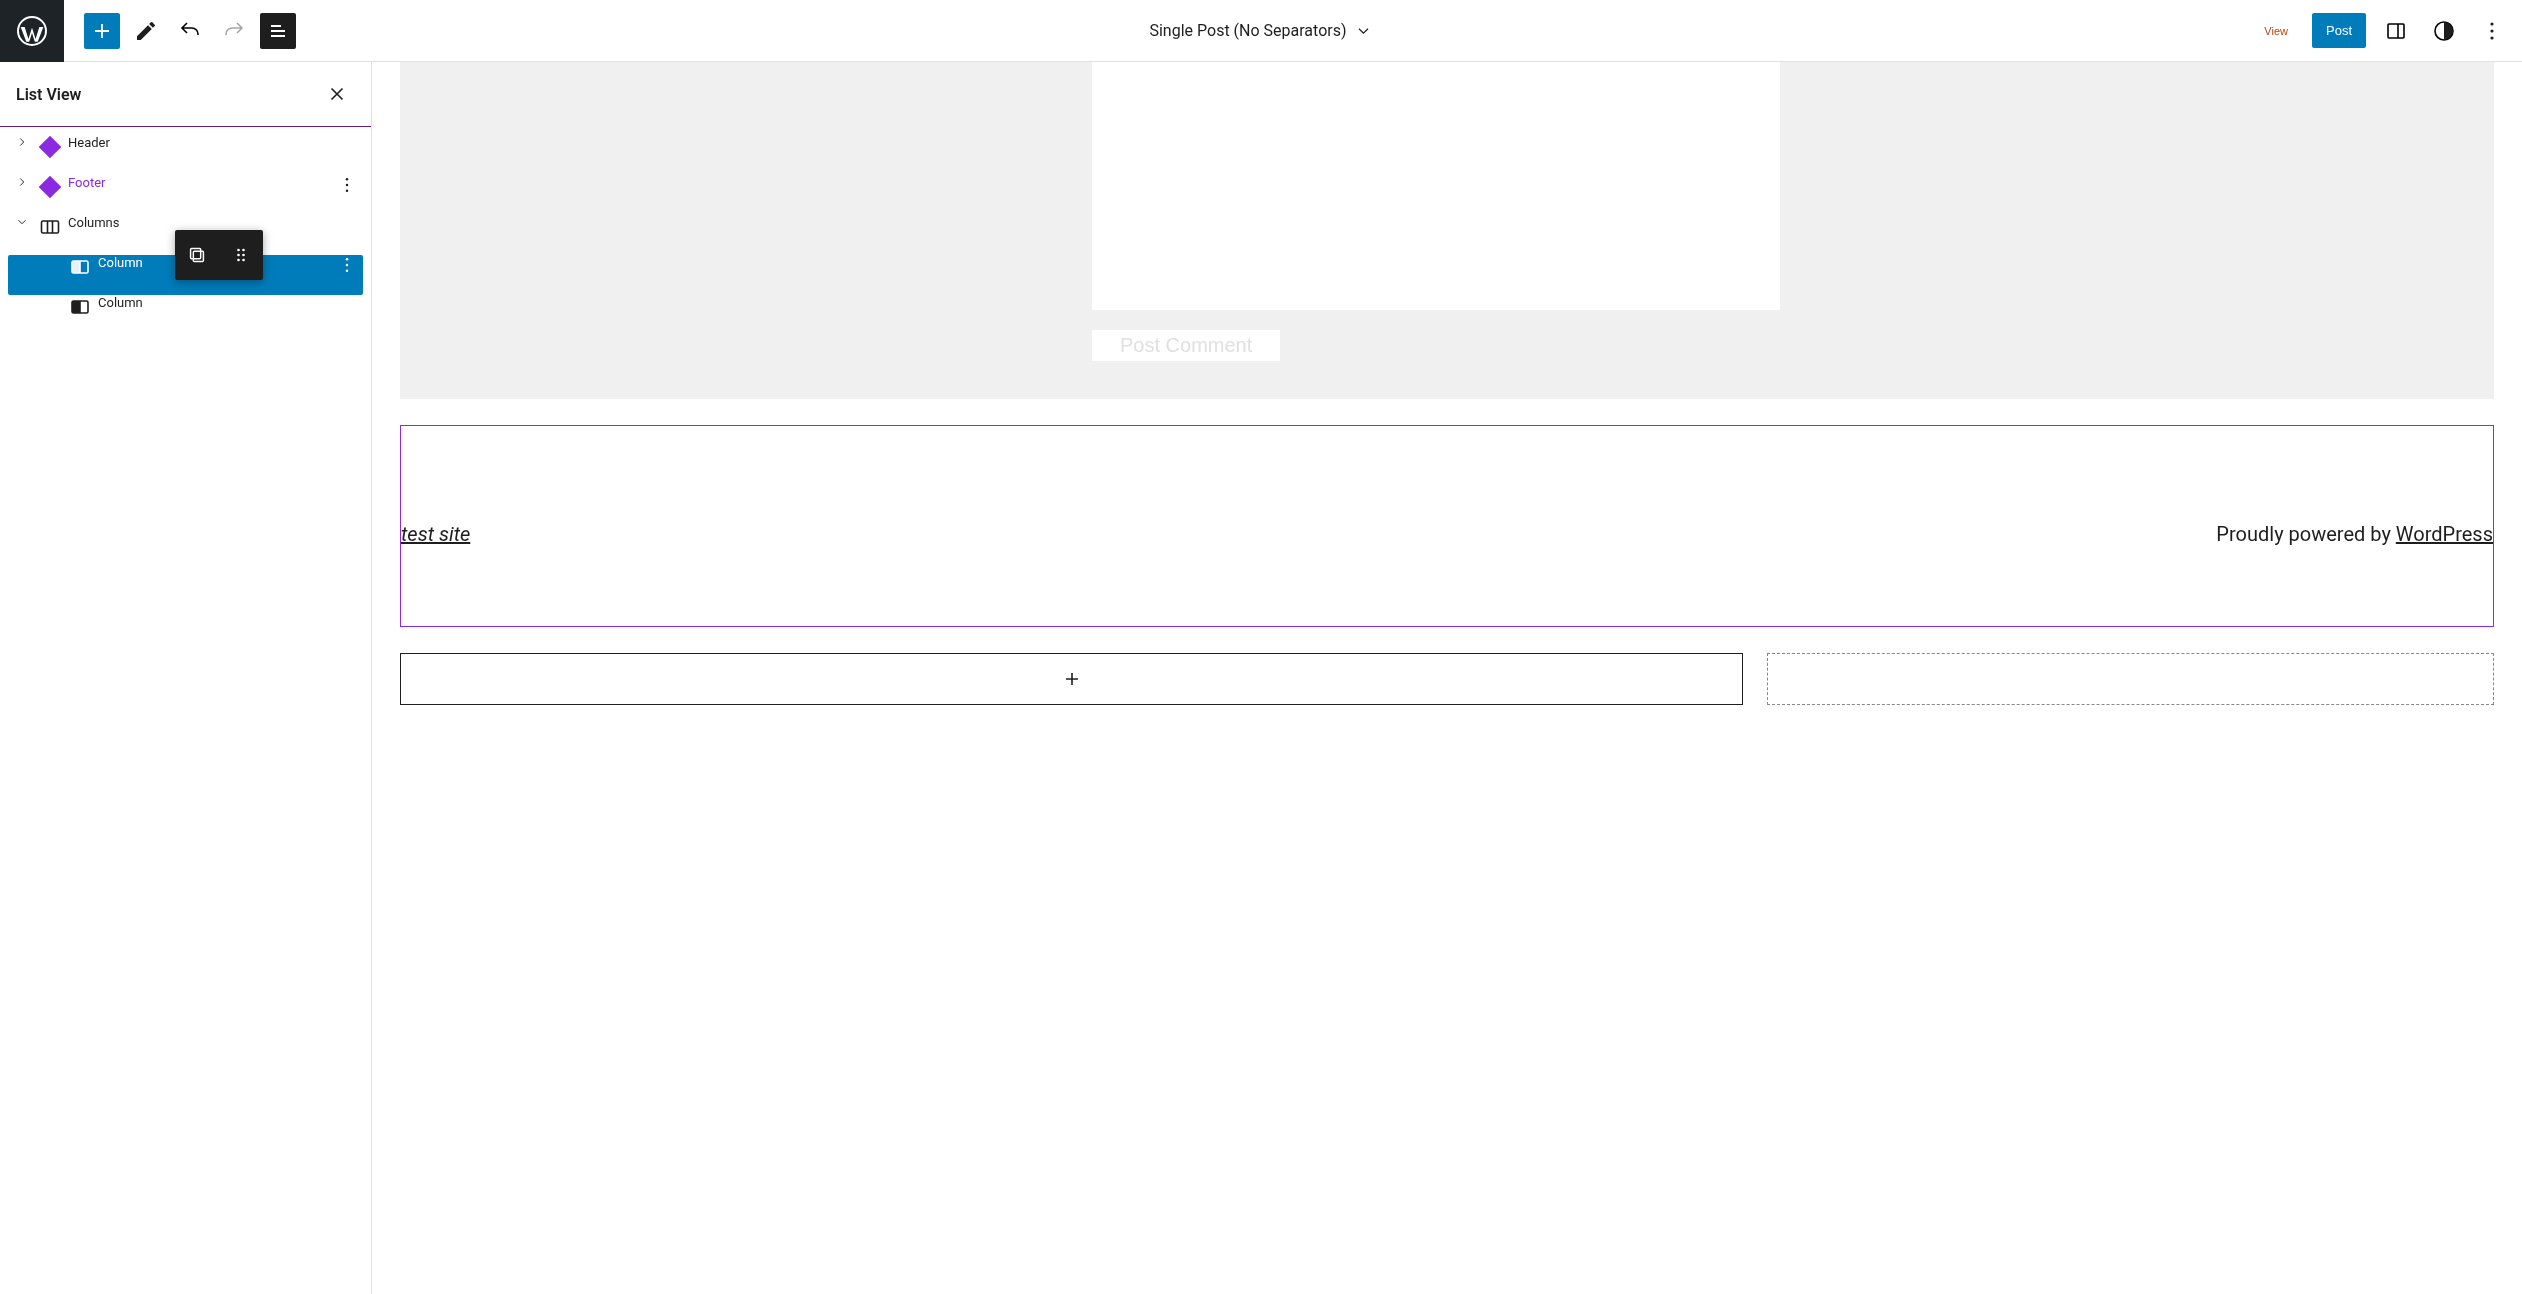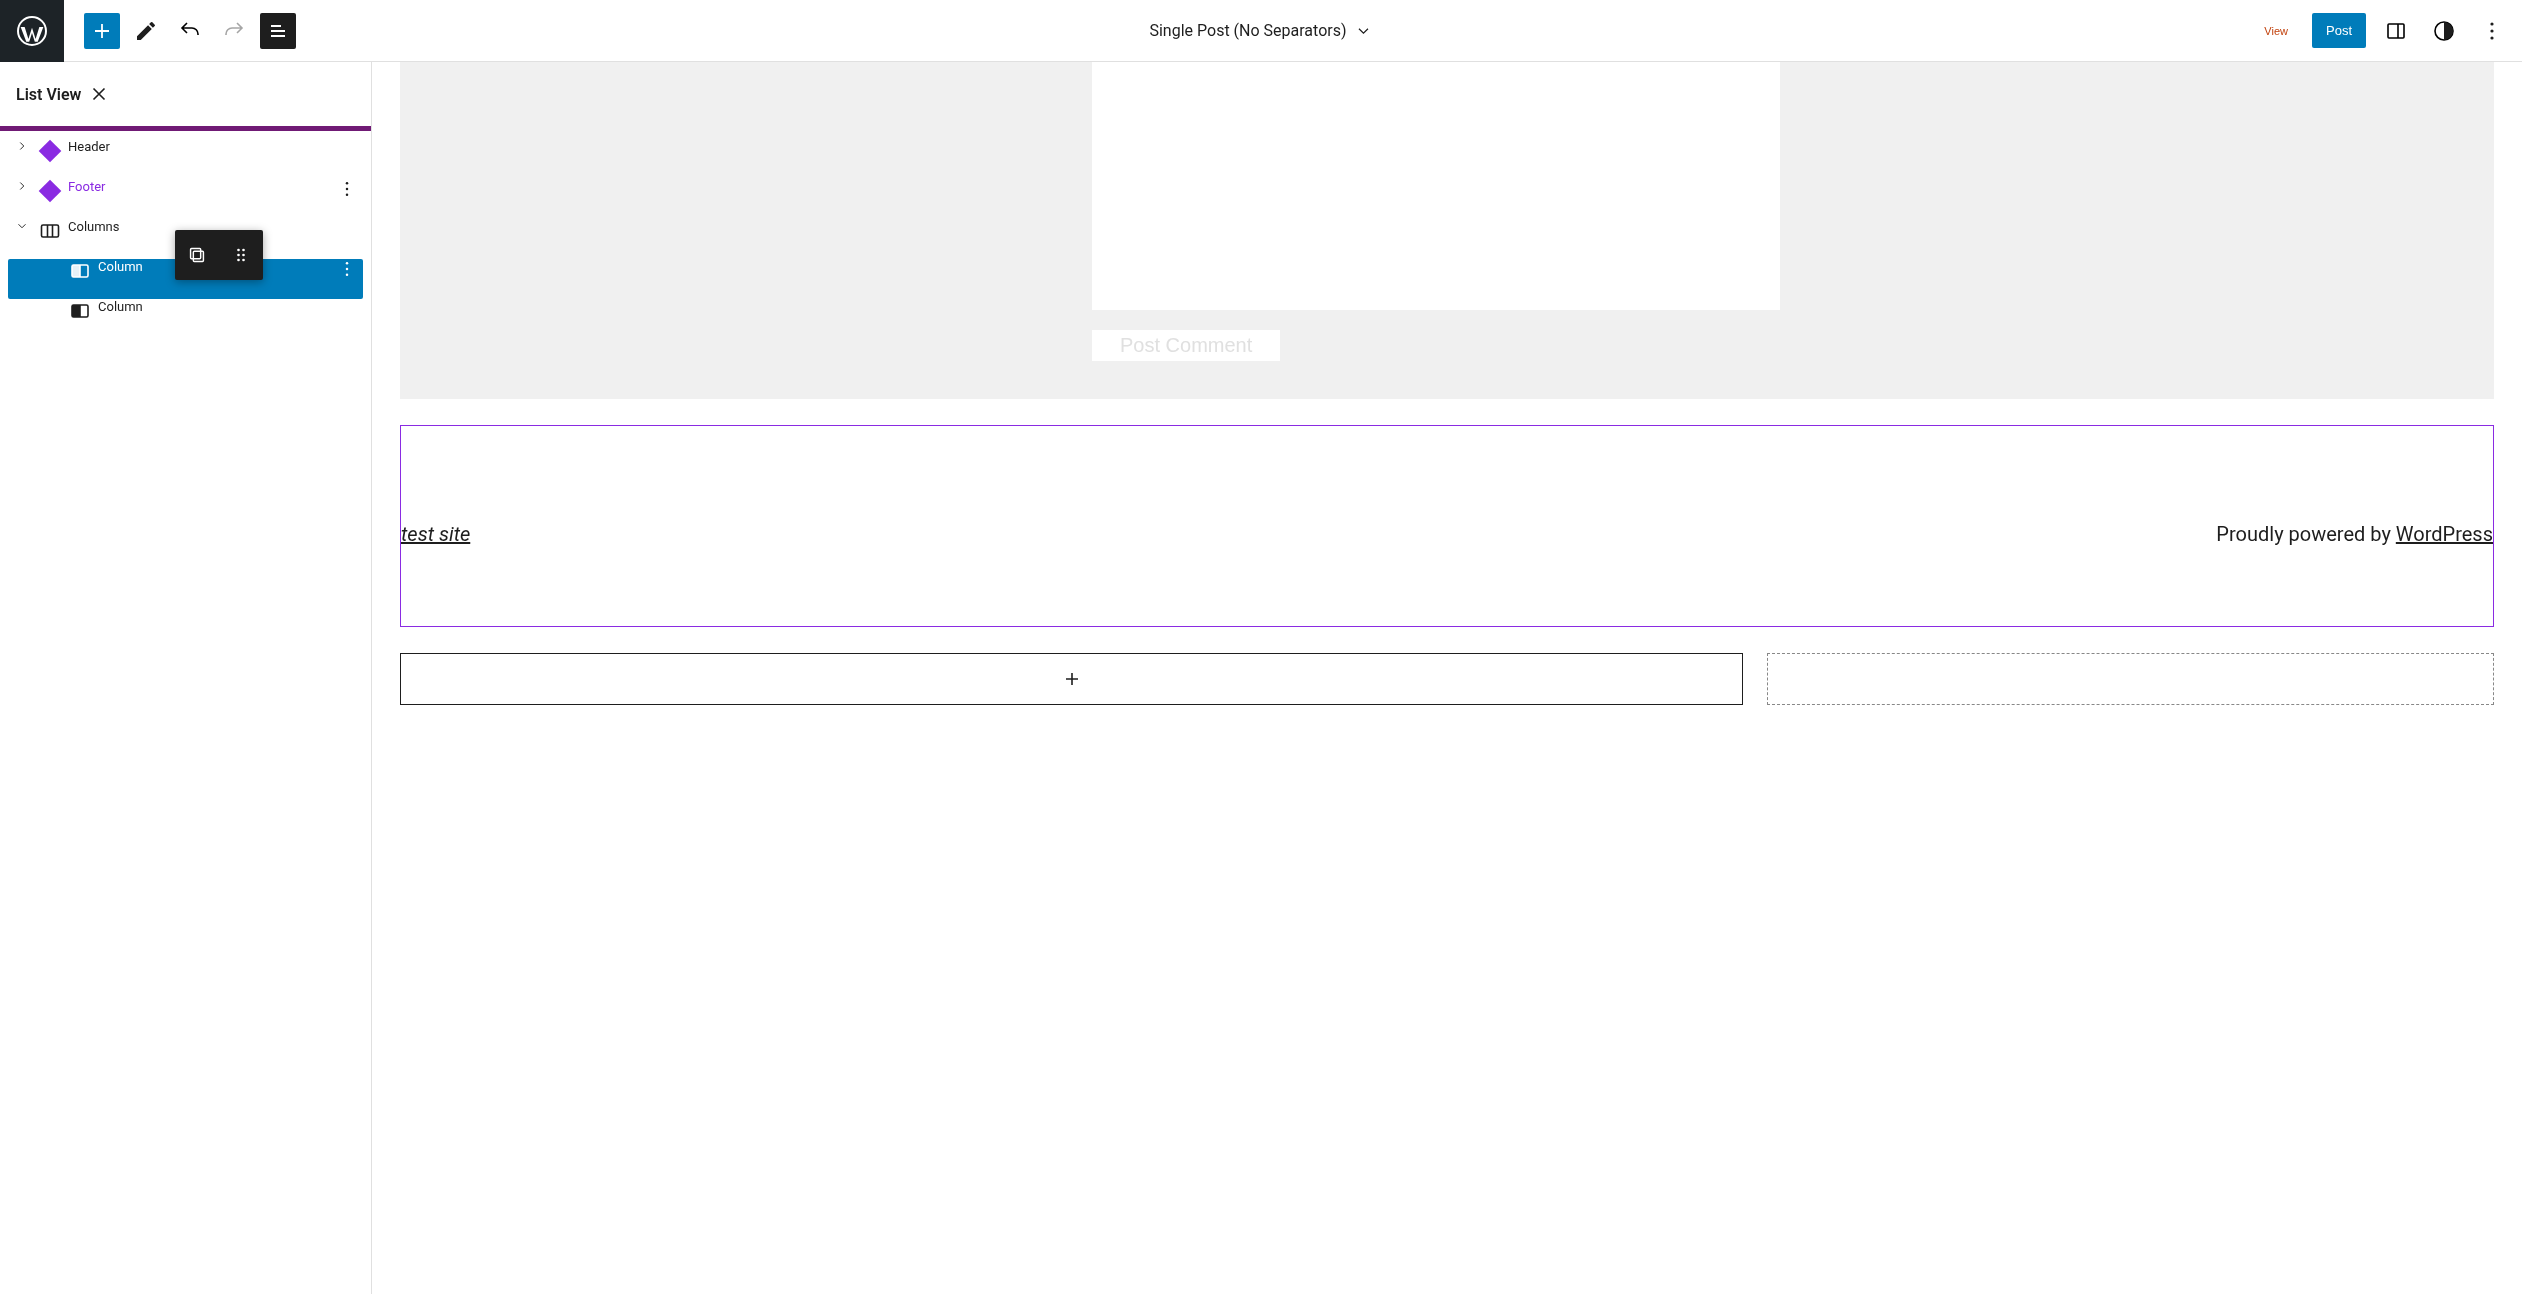--- a/index.html
+++ b/index.html
@@ -14,21 +14,21 @@
   .tb-btn.active { background: #1e1e1e; color: #fff; }
   .tb-btn.disabled { opacity: .35; cursor: default; }
   .tb-btn svg { width: 24px; height: 24px; }
   .center-title { position: absolute; left: 50%; transform: translateX(-50%); display: flex; align-items: center; gap: 8px; font-size: 16px; cursor: pointer; }
   .toolbar-right { margin-left: auto; display: flex; align-items: center; gap: 12px; padding-right: 12px; }
   .link-btn { background: none; border: none; color: #c2410c; font-size: 11px; cursor: pointer; padding: 8px 12px; }
   .save-btn { background: #007cba; color: #fff; border: none; font-size: 13px; cursor: pointer; padding: 10px 14px; border-radius: 2px; }
 
   .app-body { display: flex; height: calc(100vh - 62px); }
   .list-view { width: 372px; border-right: 1px solid #e0e0e0; display: flex; flex-direction: column; }
-  .list-view-header { display: flex; align-items: center; padding: 14px 16px; border-bottom: 5px solid #701a75; }
+  .list-view-header { display: flex; align-items: center; justify-content: space-between; padding: 14px 16px; border-bottom: 1px solid #701a75; }
   .list-view-header h2 { font-size: 16px; font-weight: 600; }
   .close-btn { width: 36px; height: 36px; background: none; border: none; cursor: pointer; display: flex; align-items: center; justify-content: center; }
 
   .tree { padding: 8px 8px; }
   .tree-row { height: 40px; display: flex; align-items: flex-start; gap: 6px; padding: 0 4px; border-radius: 2px; cursor: pointer; position: relative; }
   .tree-row.lv2 { padding-left: 34px; }
   .tree-row .twist { width: 20px; display: flex; justify-content: center; }
   .tree-row .twist-spacer { width: 20px; }
   .tree-row .block-ic { width: 24px; height: 24px; display: flex; align-items: center; justify-content: center; }
   .tree-row .label { font-size: 13px; }

